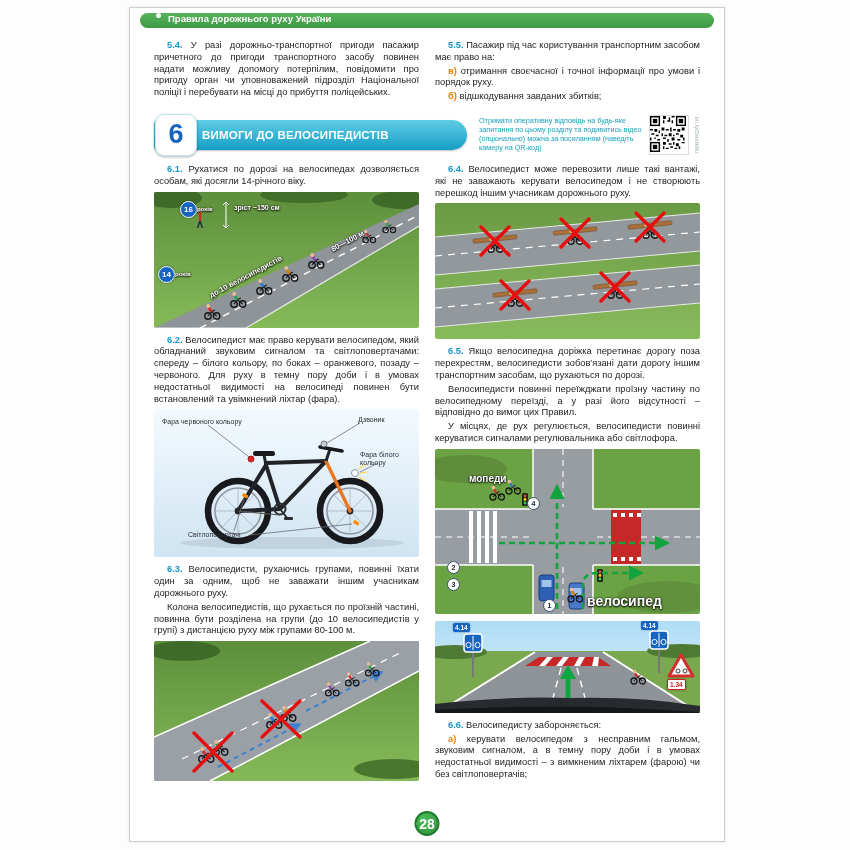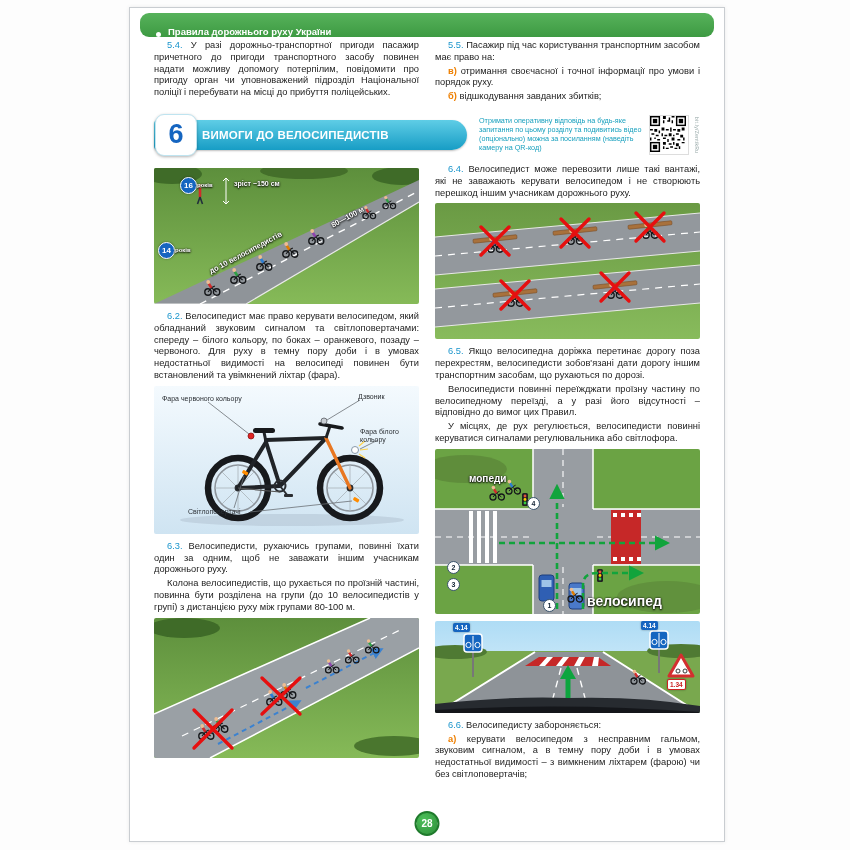--- a/index.html
+++ b/index.html
@@ -1,29 +1,29 @@
 <!DOCTYPE html>
 <html><head>
 <meta charset="utf-8">
 <style>
   html,body{margin:0;padding:0}
   body{width:850px;height:850px;background:#fdfdfd;overflow:hidden;
        font-family:"Liberation Sans","DejaVu Sans",sans-serif;color:#1c1c1c}
   .doc-page{position:absolute;left:129px;top:7px;width:594px;height:833px;background:#fff;
             border:1px solid #c9cdd1;box-shadow:0 0 4px rgba(0,0,0,.08)}
-  .header-bar{position:absolute;left:10px;top:5px;right:10px;height:24px;
+  .header-bar{position:absolute;left:10px;top:5px;right:10px;height:15px;
               background:linear-gradient(180deg,#57b25b,#3d9a42);border-radius:9px;
-              display:flex;align-items:flex-end;gap:7px;padding-left:16px;color:#fff;
+              display:flex;align-items:flex-start;gap:7px;padding-left:16px;color:#fff;
               font-size:9.5px;font-weight:700}
   .header-dot{width:5px;height:5px;border-radius:50%;background:#fff;flex:0 0 auto}
   .content{position:absolute;left:24px;top:32px;width:546px}
   .cols{display:flex;gap:16px}
   .col{width:265px;flex:0 0 265px}
   p.t{font-size:9.3px;line-height:11.8px;text-align:justify;text-indent:13px;margin:0 0 2px}
-  .num{color:#1b95cc;font-weight:400}
+  .num{color:#1b95cc;font-weight:700}
   .letter{color:#ee7f00;font-weight:700}
   
   .sec6-row{display:flex;align-items:center;margin:9px 0 8px;height:42px}
   .banner{position:relative;width:265px;height:30px;flex:0 0 265px;
           background:linear-gradient(180deg,#5fcde6,#179dc5);
           border-radius:4px 15px 15px 4px;display:flex;align-items:center;
           padding-left:48px;color:#fff;font-weight:700;font-size:11.5px;
           letter-spacing:.2px;box-shadow:0 1px 2px rgba(0,0,0,.25)}
   .num6{position:absolute;left:1px;top:-6px;width:40px;height:40px;background:#fff;
         border:1px solid #bfe4f0;border-radius:9px;display:flex;align-items:center;
@@ -49,21 +49,21 @@
   .sign-tag{position:absolute;background:#1565c0;color:#fff;padding:0 2px;border-radius:2px;
             font-size:6.5px;font-weight:700;line-height:9px;box-shadow:0 0 2px rgba(0,0,0,.4)}
   .sign-tag.warn{background:#fff;color:#c22;border:1px solid #c22}
   .redx{stroke:#e60f0f;stroke-width:3.4;fill:none;stroke-linecap:round}
   .barrow{stroke:#3b82d0;stroke-width:2;fill:none;stroke-dasharray:5 4}
   .garrow{stroke:#11a43c;stroke-width:2.6;fill:none;stroke-dasharray:6 4}
   .wraplbl{position:absolute;font-size:7px;line-height:8px;color:#2a2e33;white-space:normal;width:56px}
   .pagenum{position:absolute;left:50%;bottom:5px;transform:translateX(-50%);
            width:21px;height:21px;border-radius:50%;
            background:radial-gradient(circle at 35% 30%,#4cbf59,#2e8f3a);
-           border:2px solid #1f7a2c;color:#fff;font-size:10px;font-weight:700;
+           border:2px solid #1f7a2c;color:#fff;font-size:14px;font-weight:700;
            display:flex;align-items:center;justify-content:center;box-shadow:0 0 0 2px #fff}
 </style>
 </head>
 <body>
 
 <div class="doc-page">
 
   <div class="header-bar">
     <span class="header-dot"></span>
     <span>Правила дорожнього руху України</span>
@@ -111,20 +111,21 @@
           </svg>
         </div>
         <div class="qr-link">bit.ly/ZentikRu</div>
       </div>
     </div>
 
     <div class="cols">
 
       <div class="col">
 
+        <p class="t"><b class="num">6.1.</b> <span>Рухатися по дорозі на велосипедах дозволяється особам, які досягли 14-річного віку.</span></p>
 
         <div class="ill" style="height:136px">
           <svg width="265" height="136" viewBox="0 0 265 136">
             <defs>
               <linearGradient id="grad61" x1="0" y1="0" x2="0" y2="1">
                 <stop offset="0" stop-color="#5d8f3c"></stop>
                   <stop offset="1" stop-color="#86ba58"></stop>
               </linearGradient>
               <g id="cyc61">
                 <circle cx="-4" cy="0" r="3.2" fill="none" stroke="#15171a" stroke-width="1.4"></circle>

